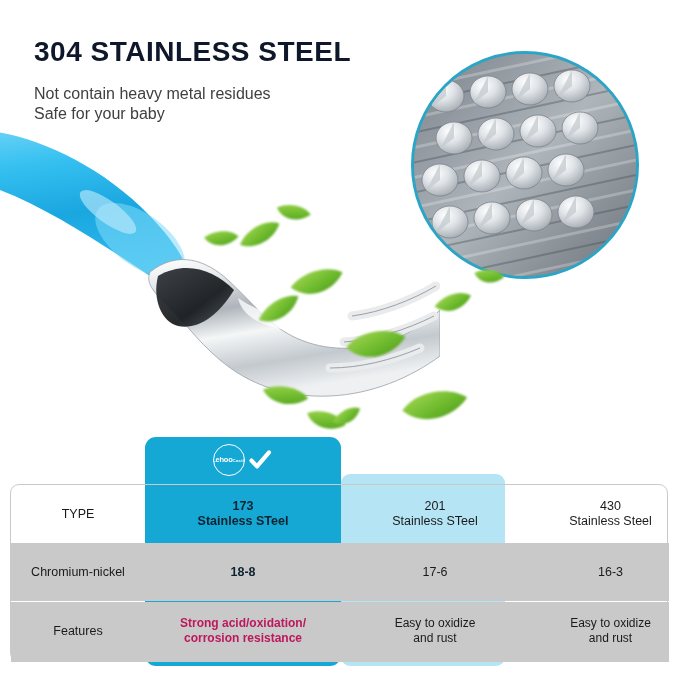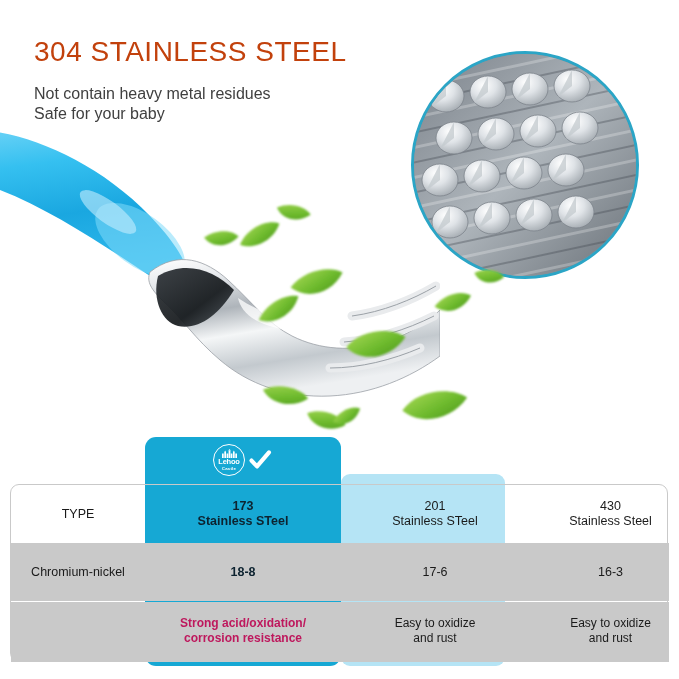--- a/index.html
+++ b/index.html
@@ -17,23 +17,23 @@
     background: #ffffff;
     overflow: hidden;
   }
 
   
   .headline {
     position: absolute;
     left: 34px;
     top: 36px;
     font-size: 28px;
-    font-weight: 400;
+    font-weight: 700;
     letter-spacing: 0.5px;
-    color: #c2410c;
+    color: #0f172a;
     white-space: nowrap;
   }
   .subline {
     position: absolute;
     left: 34px;
     top: 84px;
     font-size: 16px;
     line-height: 20px;
     color: #404040;
     white-space: nowrap;
@@ -120,21 +120,20 @@
     gap: 3px;
   }
   .logo-circle {
     position: relative;
     width: 32px;
     height: 32px;
     border-radius: 50%;
     border: 1.6px solid #ffffff;
     box-sizing: border-box;
     display: flex;
-    flex-direction: column;
     align-items: center;
     justify-content: center;
     overflow: hidden;
   }
   .castle-mark {
     width: 17px;
     height: 9px;
     margin-bottom: 0px;
   }
   .logo-name {
@@ -450,20 +449,23 @@
   <div class="cell c1 r1 dark">
     <span class="bold-d">18-8</span>
   </div>
   <div class="cell c2 r1">
     <span>17-6</span>
   </div>
   <div class="cell c3 r1">
     <span>16-3</span>
   </div>
 
+  <div class="cell c0 r2">
+    <span>Features</span>
+  </div>
   <div class="cell c1 r2 feat">
     <span class="bold-w">Strong acid/oxidation/</span>
     <span class="bold-w">corrosion resistance</span>
   </div>
   <div class="cell c2 r2 feat">
     <span>Easy to oxidize</span>
     <span>and rust</span>
   </div>
   <div class="cell c3 r2 feat">
     <span>Easy to oxidize</span>

